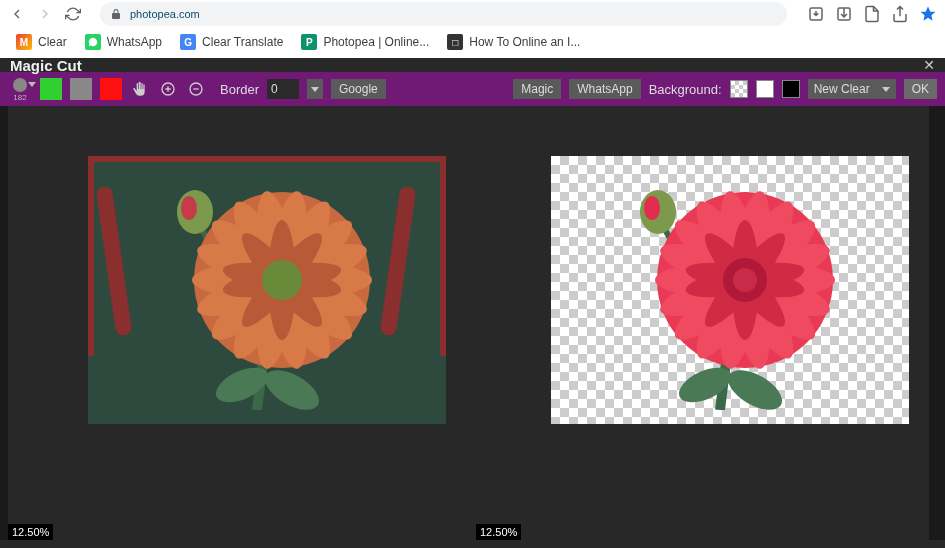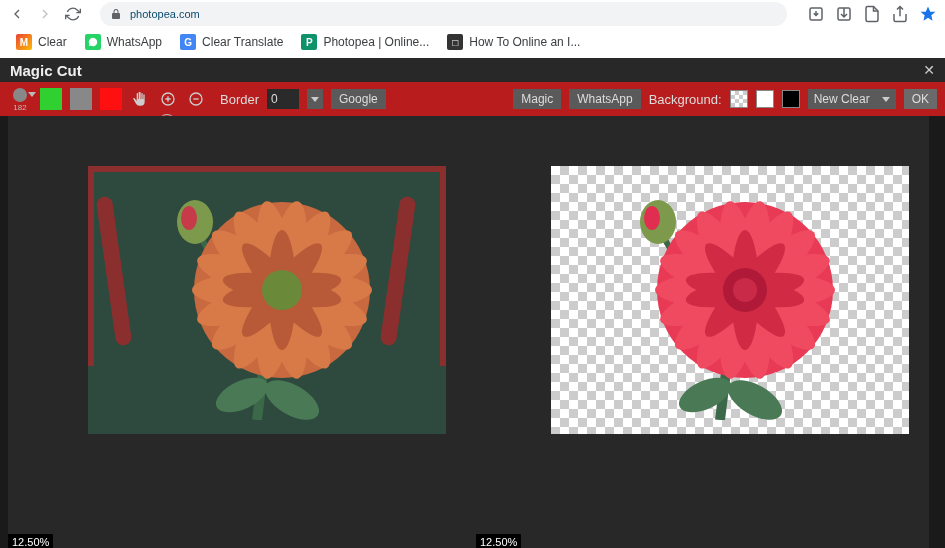--- a/index.html
+++ b/index.html
@@ -21,25 +21,25 @@
   .bm { display: flex; align-items: center; gap: 6px; cursor: pointer; }
   .bm .favicon { width: 16px; height: 16px; border-radius: 2px; display: flex; align-items: center; justify-content: center; font-size: 10px; font-weight: bold; color: #fff; }
   .fv-gmail { background: linear-gradient(135deg,#ea4335,#fbbc04); }
   .fv-wa { background: #25d366; }
   .fv-gt { background: #4285f4; }
   .fv-pp { background: #0e926a; color:#fff; }
   .fv-resize { background: #333; }
   
   
   .app { background: #282828; color: #ddd; height: calc(548px - 54px); position: relative; }
-  .app-title-row { display: flex; justify-content: space-between; align-items: center; padding: 4px 10px; height: 24px; }
+  .app-title-row { display: flex; justify-content: space-between; align-items: center; padding: 4px 10px; height: 14px; }
   .app-title { font-weight: bold; font-size: 15px; color: #eee; }
   .close-x { color: #ccc; cursor: pointer; font-size: 14px; }
   
-  .toolbar { background: #b91c1c; height: 34px; display: flex; align-items: center; padding: 12px 8px; gap: 8px; }
+  .toolbar { background: #701a75; height: 34px; display: flex; align-items: center; padding: 12px 8px; gap: 8px; }
   .brush-ind { position: relative; width: 24px; height: 22px; }
   .brush-ind .circ { width: 14px; height: 14px; background: #888; border-radius: 50%; margin: 0 auto; }
   .brush-ind .num { font-size: 8px; color: #bbb; position: absolute; bottom: -2px; left: 0; right: 0; text-align: center; }
   .brush-ind .tri { position: absolute; right: -4px; top: 4px; width: 0; height: 0; border-left: 4px solid transparent; border-right: 4px solid transparent; border-top: 5px solid #bbb; }
   .swatch { width: 22px; height: 22px; cursor: pointer; }
   .sw-green { background: #2fd02f; }
   .sw-gray { background: #888; }
   .sw-red { background: #ff1010; }
   .tool-icon { width: 20px; height: 20px; display: flex; align-items: center; justify-content: center; color: #ccc; cursor: pointer; }
   .tool-icon svg { width: 16px; height: 16px; }

